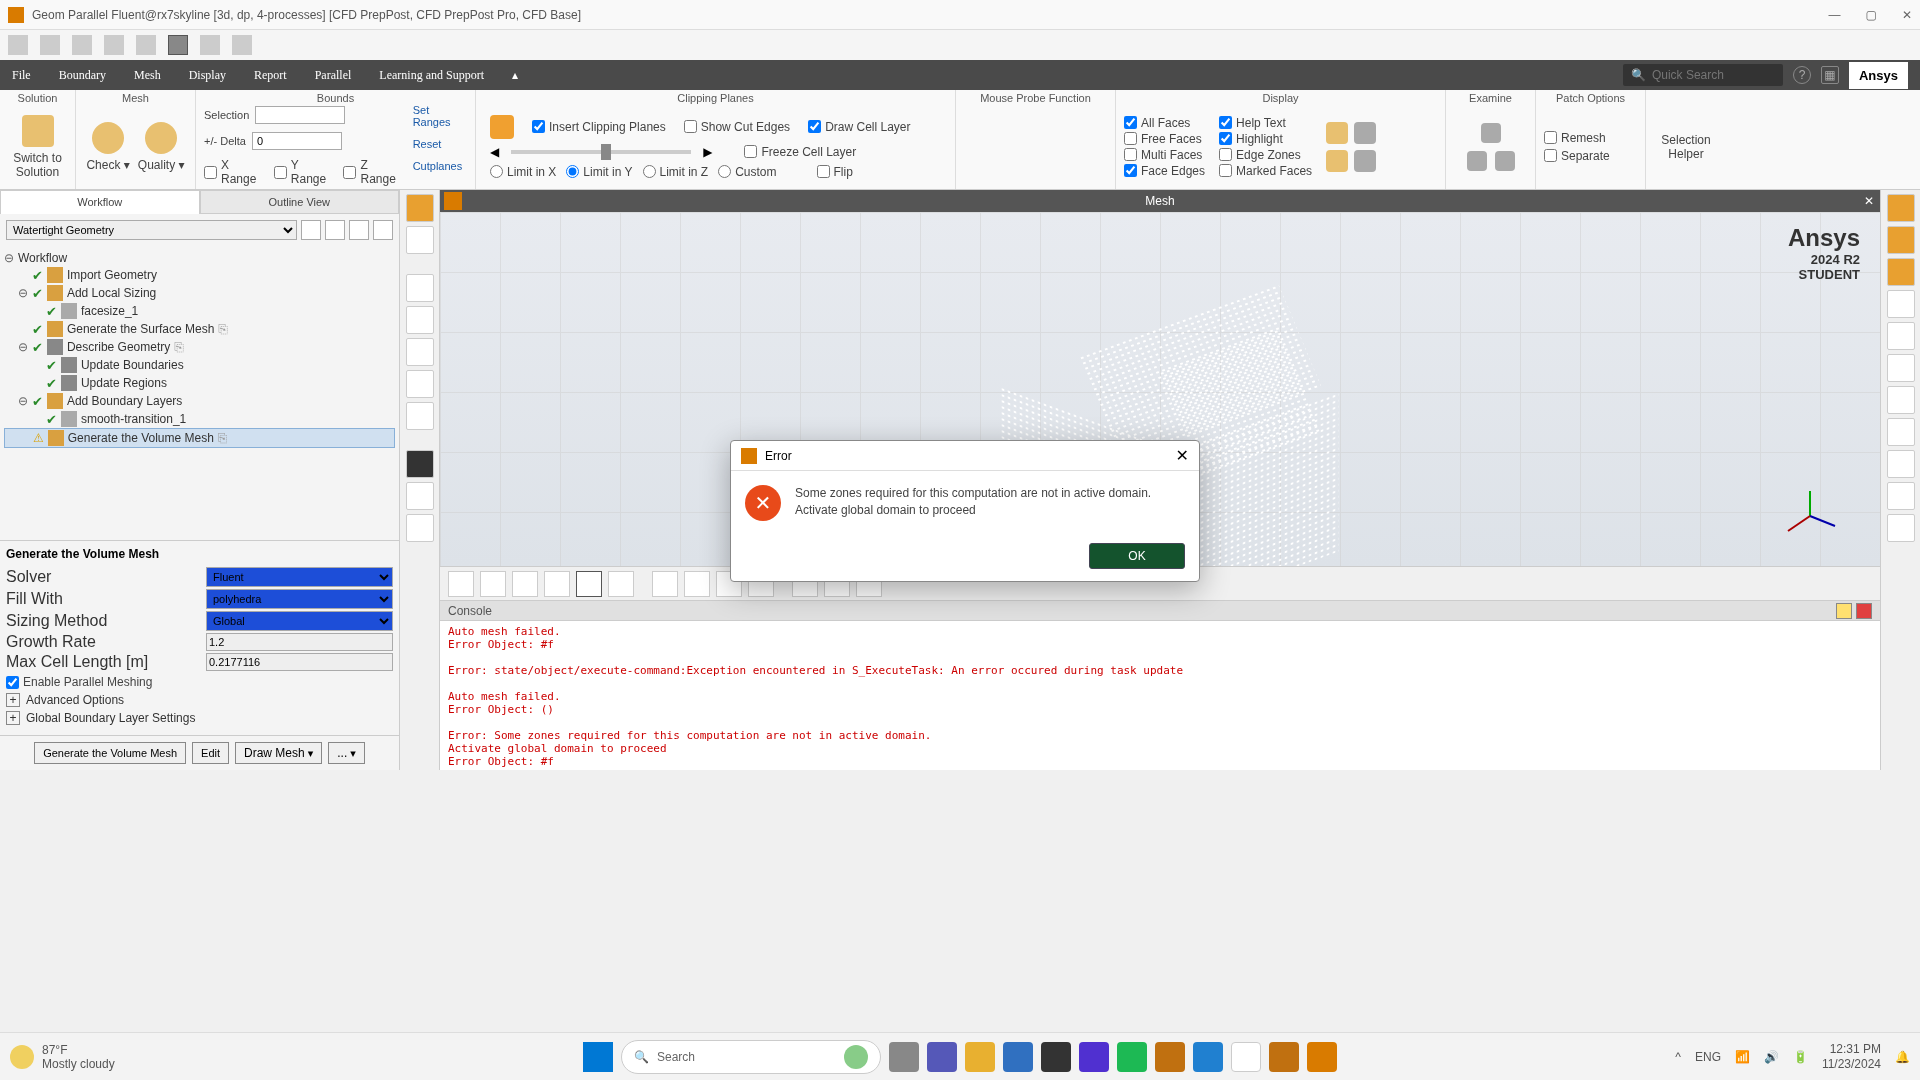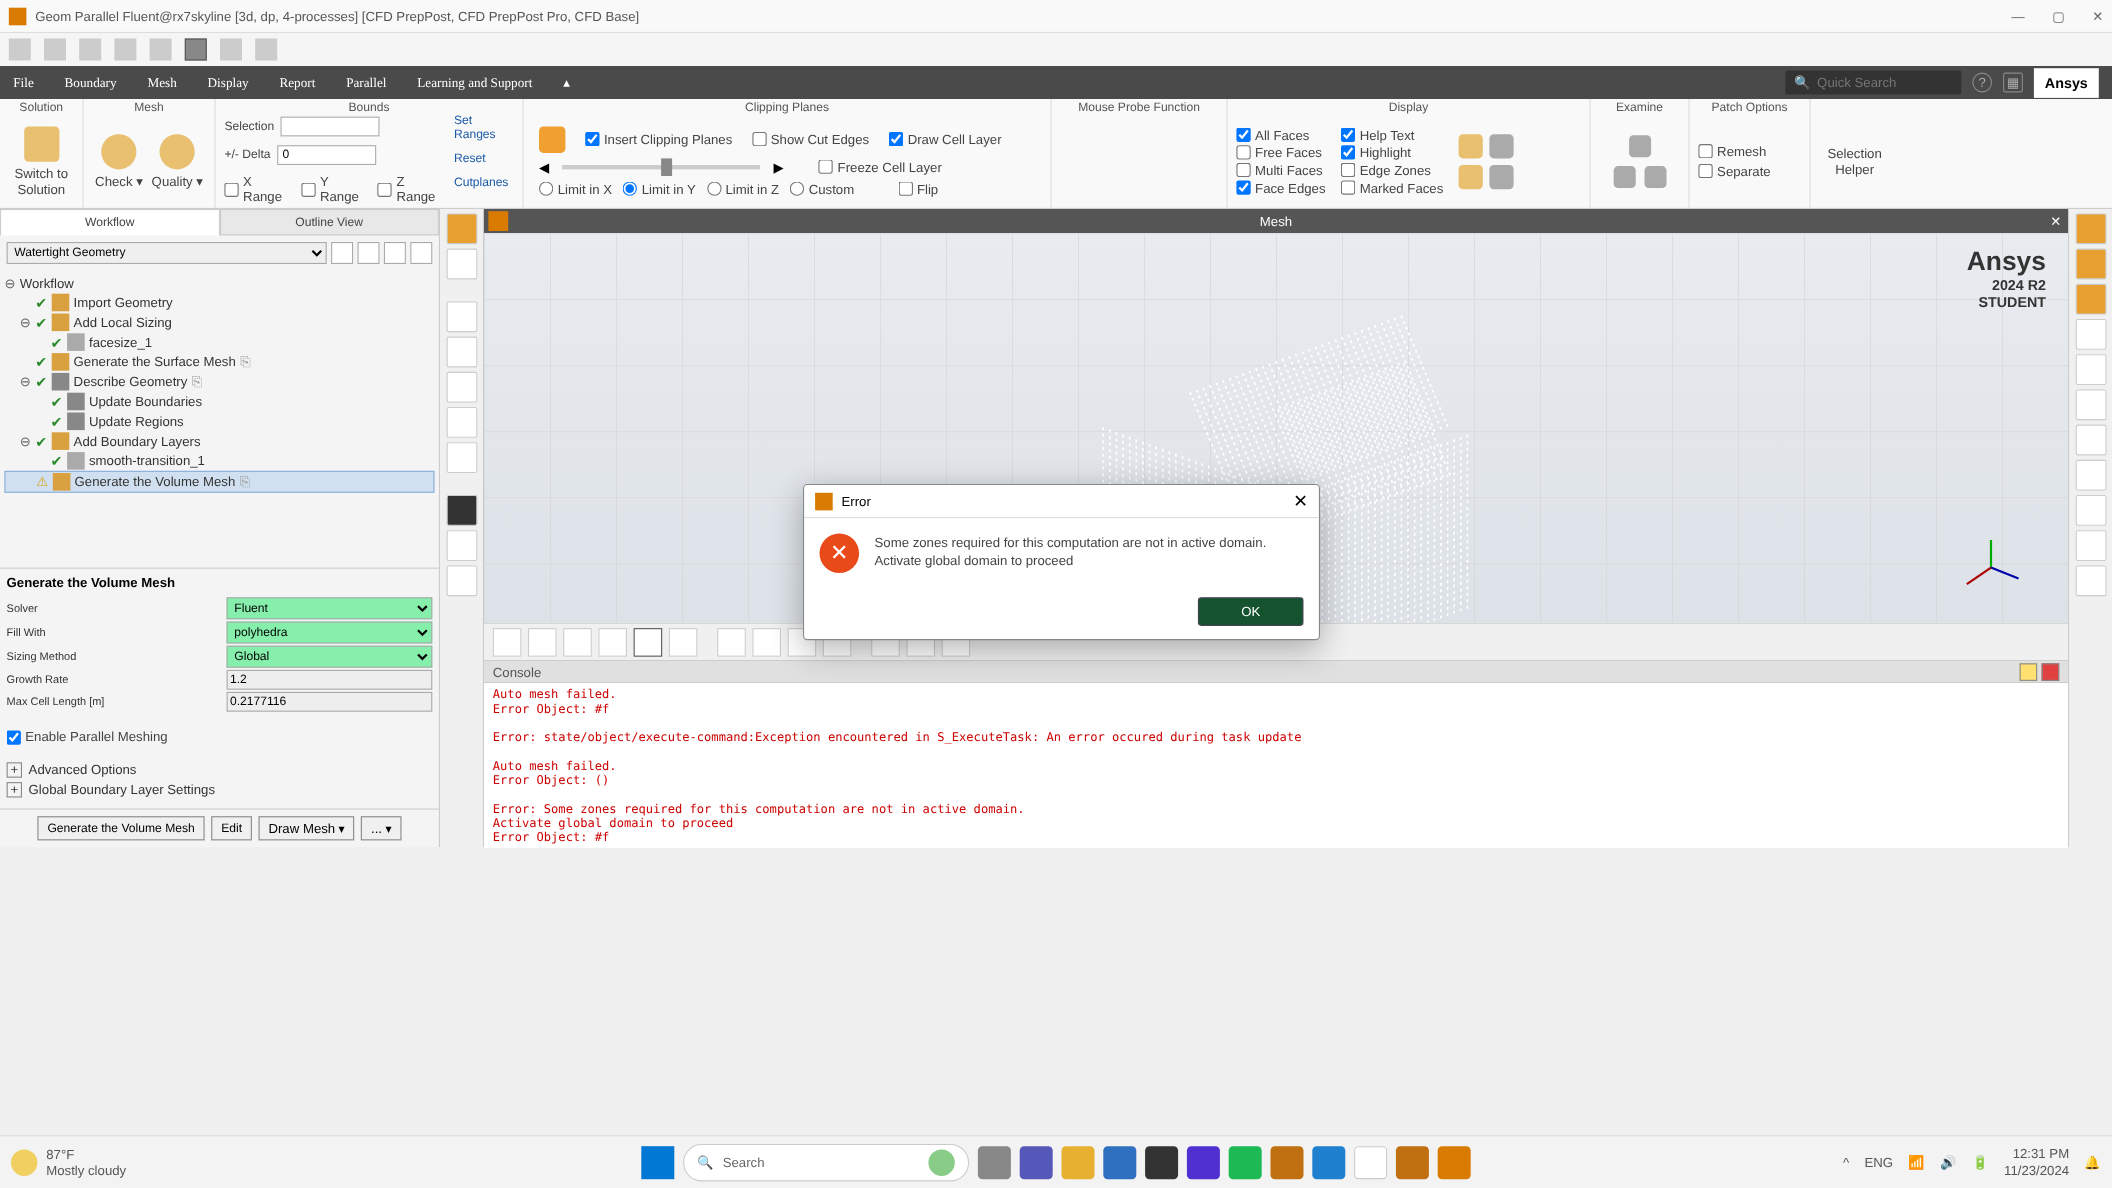--- a/index.html
+++ b/index.html
@@ -46,22 +46,22 @@
 .tnode .tog{width:10px;text-align:center;color:#666;}
 .tnode .chk-ico{color:#2a8a2a;font-size:13px;}
 .tnode .warn-ico{color:#d9a000;font-size:12px;}
 .tnode .nico{width:16px;height:16px;background:#d9a040;}
 .tnode.sel{background:#d0e0f0;border:1px solid #88b0d8;}
 .indent1{padding-left:14px;}
 .indent2{padding-left:28px;}
 .prop-panel{border-top:1px solid #ccc;padding:6px;}
 .prop-panel .phead{font-weight:bold;margin-bottom:6px;}
 .prow{display:flex;align-items:center;margin:2px 0;}
-.prow label{width:200px;font-size:10px;color:#333;}
-.prow select,.prow input[type=text]{flex:1;border:1px solid #aaa;padding:2px;font-size:11px;background:#86efac;}
+.prow label{width:200px;font-size:16px;color:#333;}
+.prow select,.prow input[type=text]{flex:1;border:1px solid #aaa;padding:2px;font-size:11px;background:#1d4ed8;}
 .prow input[readonly]{background:#eee;}
 .expand-row{display:flex;align-items:center;gap:6px;margin:4px 0;font-size:11px;color:#333;}
 .expand-row .eplus{width:14px;height:14px;border:1px solid #888;text-align:center;line-height:12px;}
 .bottom-btns{display:flex;gap:6px;padding:6px;border-top:1px solid #ccc;justify-content:center;}
 .bottom-btns button{border:1px solid #888;background:#f0f0f0;padding:3px 8px;font-size:11px;}
 .side-tools{width:40px;background:#f0f0f0;border-right:1px solid #ccc;display:flex;flex-direction:column;align-items:center;padding:4px 0;gap:4px;}
 .side-tools .stico{width:28px;height:28px;border:1px solid #ccc;background:#fff;border-radius:2px;}
 .side-tools .stsep{height:12px;}
 .viewport-wrap{flex:1;display:flex;flex-direction:column;}
 .viewport-head{height:22px;background:#555;color:#fff;display:flex;align-items:center;position:relative;}
@@ -454,21 +454,21 @@
           <select><option>Global</option></select>
         </div>
       <div class="prow">
           <label>Growth Rate</label>
           <input type="text" readonly="" value="1.2" style="">
         </div>
       <div class="prow">
           <label>Max Cell Length [m]</label>
           <input type="text" readonly="" value="0.2177116" style="">
         </div>
-      <label class="chk" style="margin:16px 0">
+      <label class="chk" style="margin:4px 0">
           <input type="checkbox" checked="" style="">
           <span>Enable Parallel Meshing</span>
         </label>
       <div class="expand-row">
           <div class="eplus">+</div>
           <span>Advanced Options</span>
         </div>
       <div class="expand-row">
           <div class="eplus">+</div>
           <span>Global Boundary Layer Settings</span>

